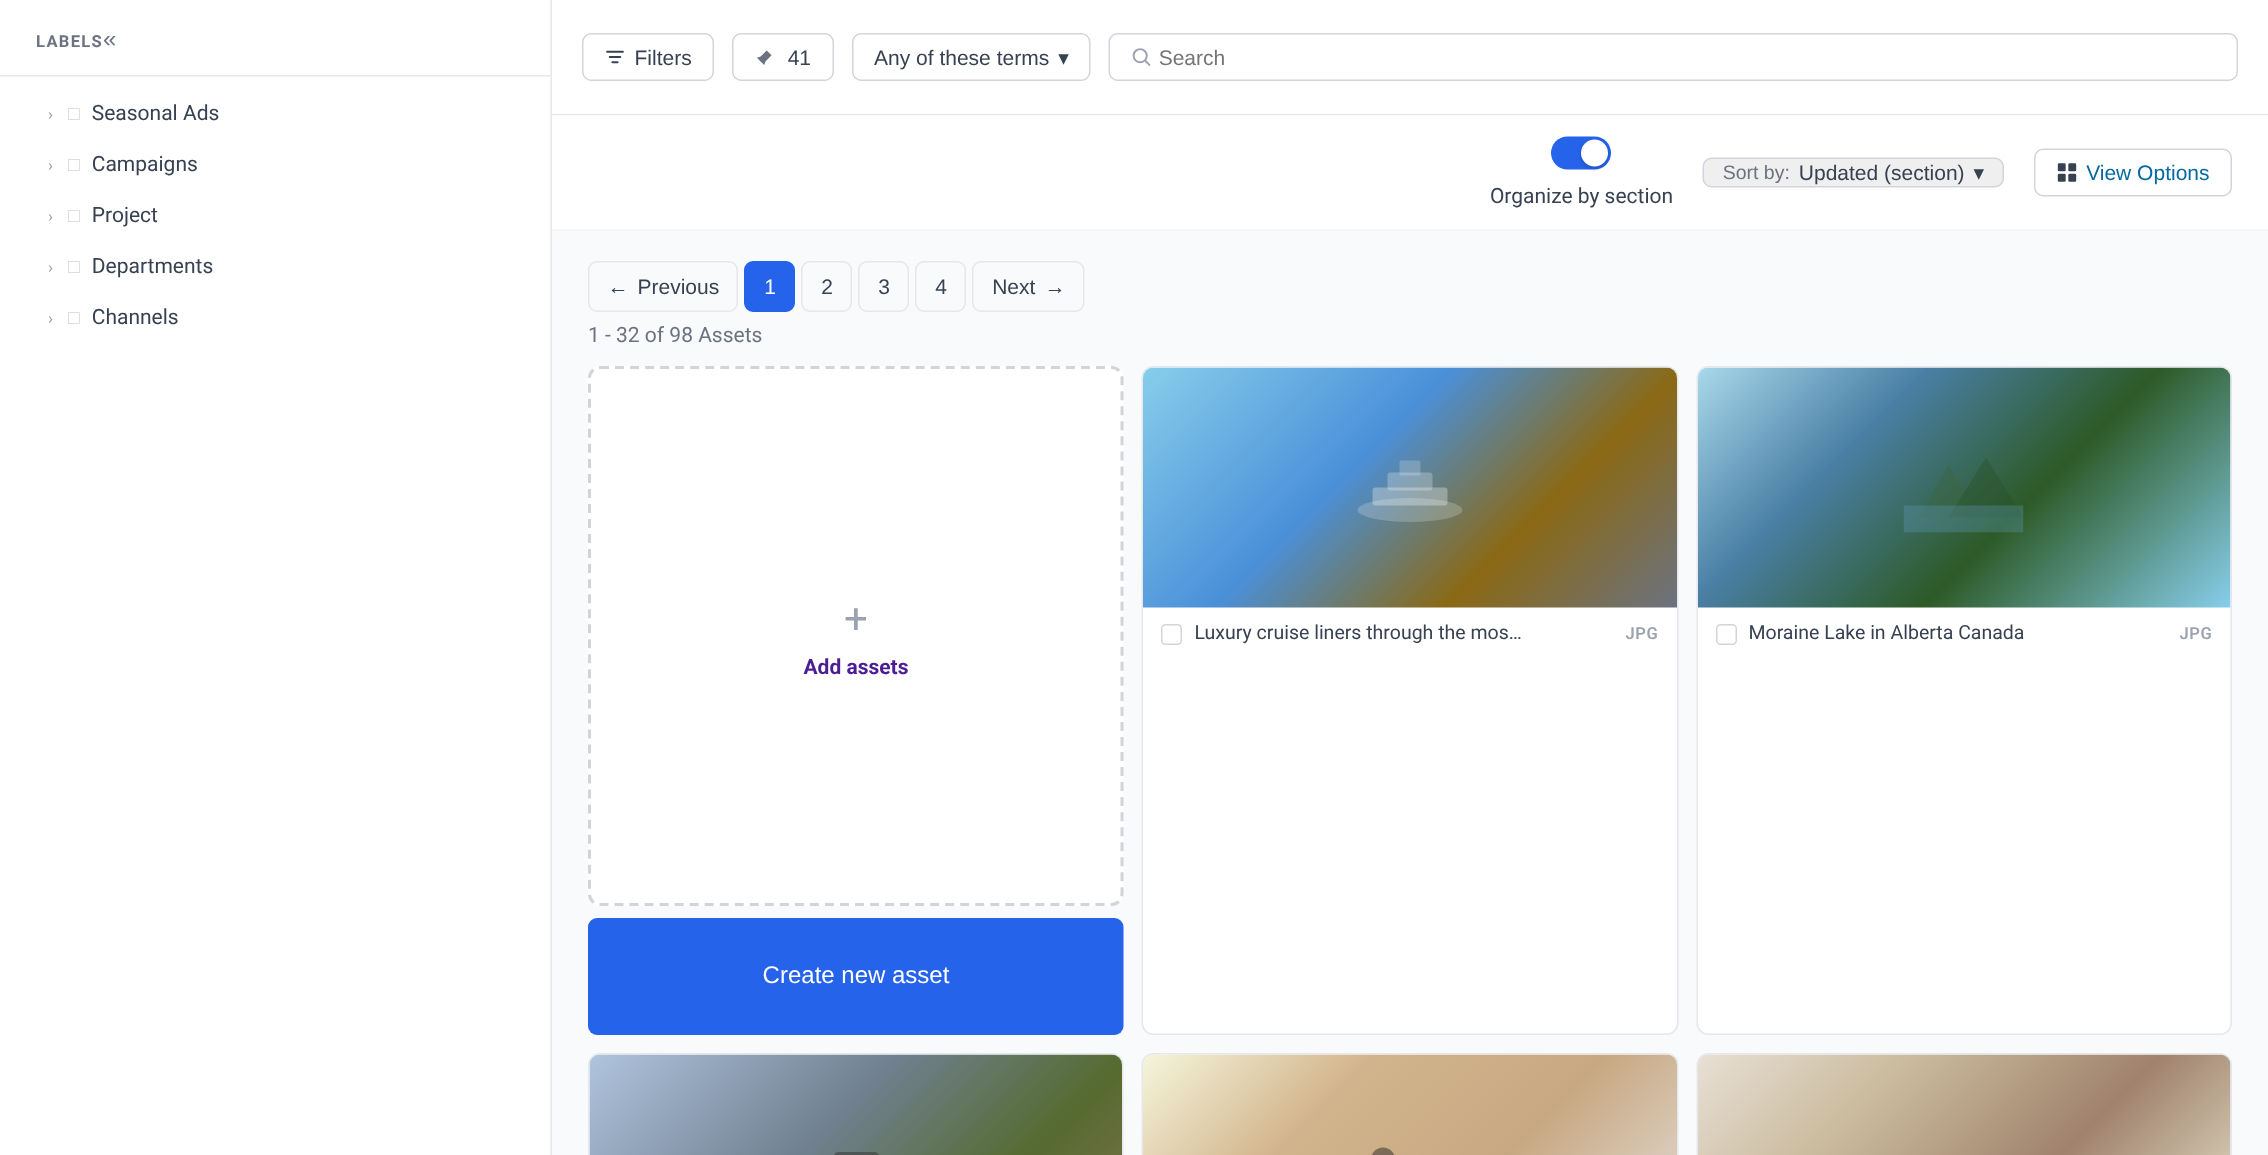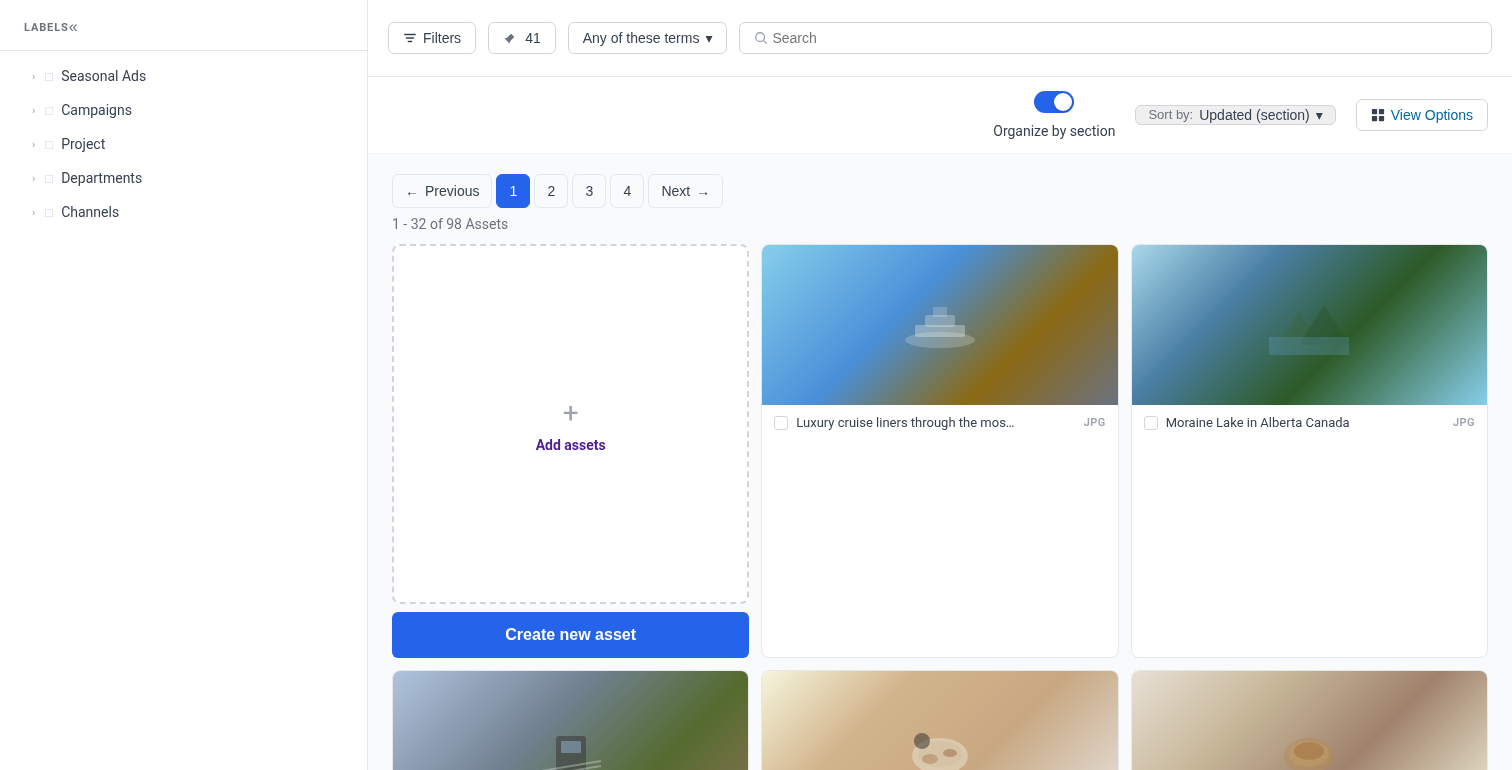--- a/index.html
+++ b/index.html
@@ -312,23 +312,23 @@
     .add-assets-label {
       font-size: 14px;
       color: #4c1d95;
       font-weight: bold;
     }
     .create-asset-btn {
       background: #2563eb;
       color: #fff;
       border: none;
       border-radius: 6px;
-      padding: 14px 24px;
+      padding: 30px 24px;
       font-size: 16px;
-      font-weight: 700;
+      font-weight: 400;
       cursor: pointer;
       width: 100%;
       margin-top: 8px;
     }
     .asset-footer {
       display: flex;
       align-items: center;
       justify-content: space-between;
       padding: 10px 12px;
       font-size: 13px;

